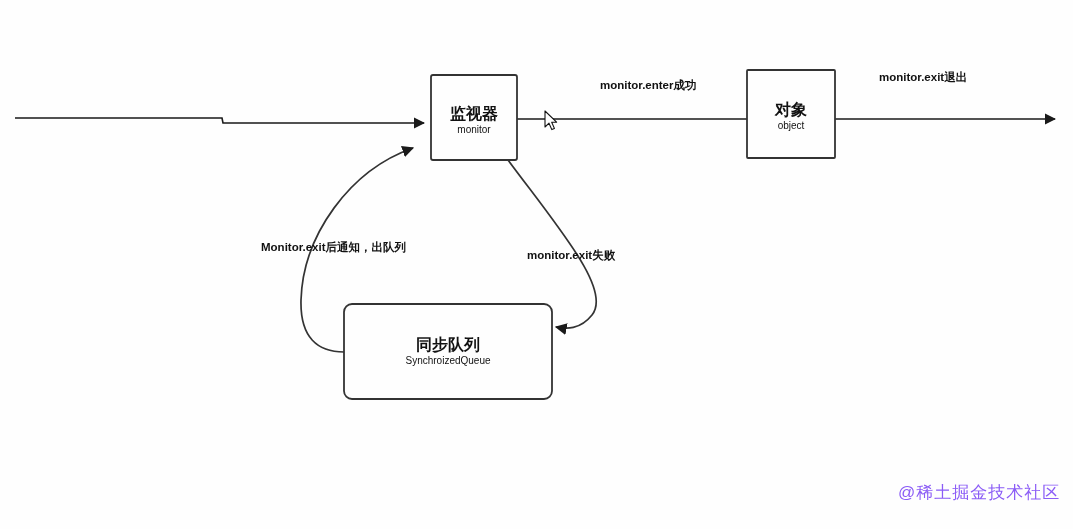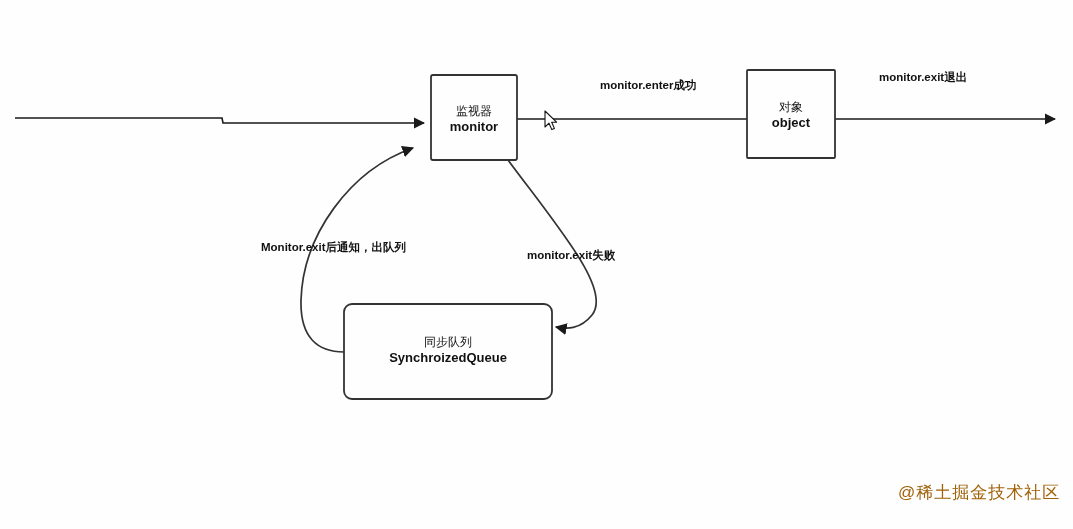--- a/index.html
+++ b/index.html
@@ -24,40 +24,40 @@
   }
   .node-label {
     position: absolute;
     text-align: center;
     color: #111111;
     pointer-events: none;
     line-height: 1.25;
   }
   .node-label .cn {
     display: block;
-    font-size: 12px;
-    font-weight: 400;
+    font-size: 16px;
+    font-weight: 700;
     letter-spacing: 0px;
   }
   .node-label .en {
     display: block;
-    font-size: 13px;
-    font-weight: 700;
+    font-size: 10px;
+    font-weight: 400;
   }
   .edge-label {
     position: absolute;
     color: #111111;
     font-size: 11.5px;
     font-weight: 700;
     white-space: nowrap;
     pointer-events: none;
   }
   .watermark {
     position: absolute;
-    color: #a16207;
+    color: #8b5cf6;
     font-size: 17px;
     font-weight: 400;
     white-space: nowrap;
     letter-spacing: 1px;
   }
   #cursor {
     position: absolute;
     width: 16px;
     height: 22px;
   }

